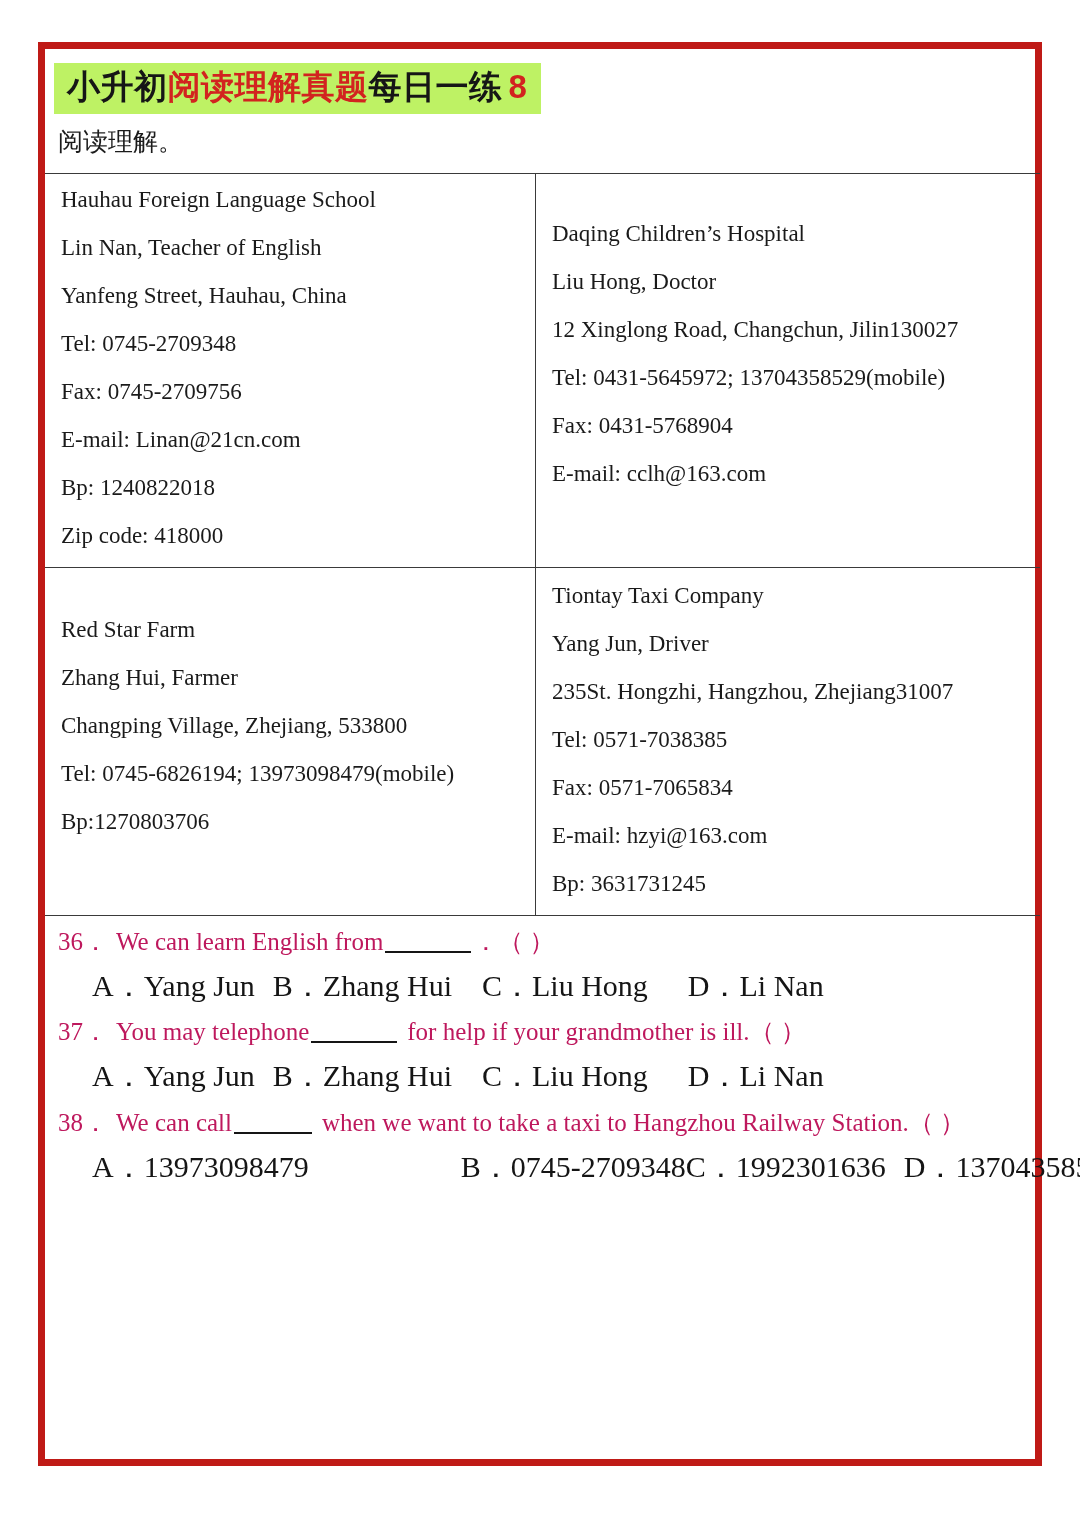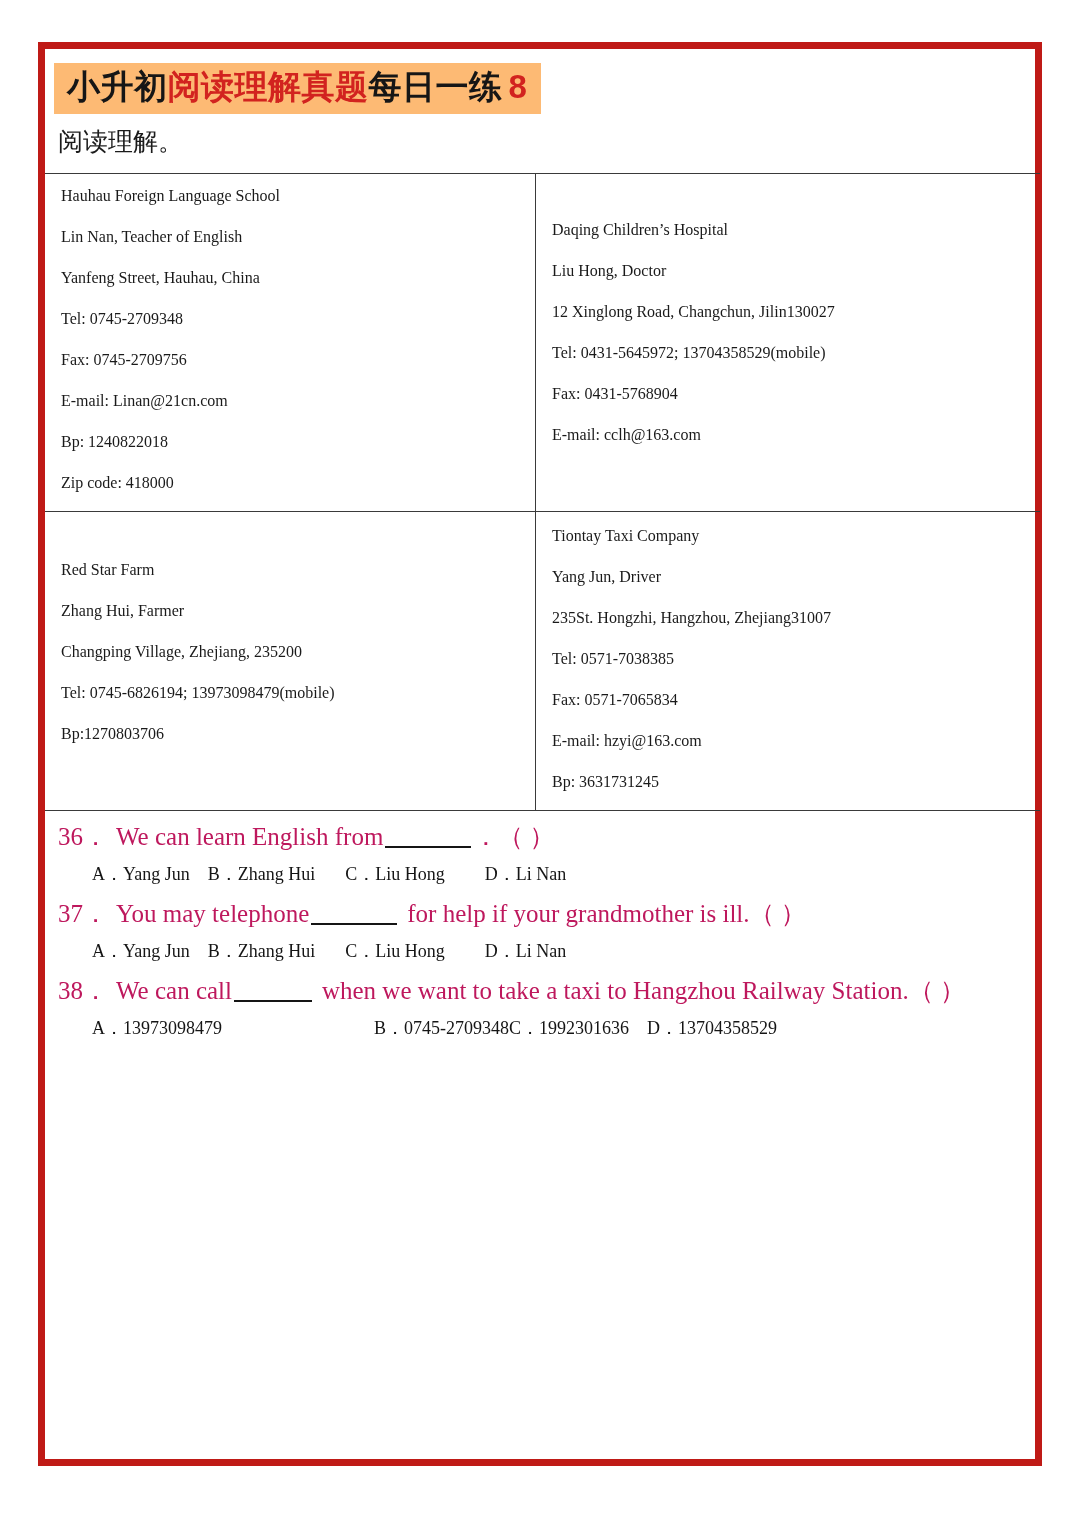--- a/index.html
+++ b/index.html
@@ -31,21 +31,21 @@
     position: absolute;
     left: 0; top: 0; right: 0; bottom: 0;
     padding: 0 0 0 0;
   }
 
   
   .title-badge {
     display: inline-block;
     margin: 14px 0 0 9px;
     padding: 5px 14px 8px 13px;
-    background: #fdba74;
+    background: #bef264;
     font-family: "Liberation Sans", "DejaVu Sans", sans-serif;
     font-weight: bold;
     font-size: 33px;
     line-height: 1.16;
     letter-spacing: 0.5px;
     white-space: nowrap;
   }
   .t-black { color: #161616; }
   .t-red   { color: #d2231f; }
   .t-num   { color: #d2231f; padding-left: 6px; }
@@ -63,21 +63,21 @@
   .cards {
     margin: 14px 0 0 0;
     width: 100%;
     border-collapse: collapse;
     table-layout: fixed;
   }
   .cards td {
     border: 1.6px solid #3a3a3a;
     vertical-align: top;
     padding: 14px 16px 16px 16px;
-    font-size: 16px;
+    font-size: 23px;
     line-height: 1.0;
   }
   .cards td.col-l { width: 458px; border-left: none; }
   .cards td.col-r { width: 472px; border-right: none; }
   .cards tr.row-2 td { padding-top: 16px; }
 
   .card-line {
     margin: 0 0 25px 0;
     white-space: nowrap;
   }
@@ -89,21 +89,21 @@
     padding: 12px 0 0 13px;
   }
   .q-line {
     font-size: 25px;
     line-height: 1.12;
     margin: 0 0 13px 0;
     white-space: nowrap;
     color: #be185d;
   }
   .q-opts {
-    font-size: 18px;
+    font-size: 30px;
     line-height: 1.12;
     margin: 0 0 16px 34px;
     white-space: nowrap;
     color: #151515;
   }
   .opt { display: inline-block; }
   .blankline {
     display: inline-block;
     width: 86px;
     border-bottom: 2px solid #151515;
@@ -148,21 +148,21 @@
           <div class="card-line">12 Xinglong Road, Changchun, Jilin130027</div>
           <div class="card-line">Tel: 0431-5645972; 13704358529(mobile)</div>
           <div class="card-line">Fax: 0431-5768904</div>
           <div class="card-line">E-mail: cclh@163.com</div>
         </td>
       </tr>
       <tr class="row-2">
         <td class="col-l">
           <div class="card-line spacer-top">Red Star Farm</div>
           <div class="card-line">Zhang Hui, Farmer</div>
-          <div class="card-line">Changping Village, Zhejiang, 235200</div>
+          <div class="card-line">Changping Village, Zhejiang, 533800</div>
           <div class="card-line">Tel: 0745-6826194; 13973098479(mobile)</div>
           <div class="card-line">Bp:1270803706</div>
         </td>
         <td class="col-r">
           <div class="card-line">Tiontay Taxi Company</div>
           <div class="card-line">Yang Jun, Driver</div>
           <div class="card-line">235St. Hongzhi, Hangzhou, Zhejiang31007</div>
           <div class="card-line">Tel: 0571-7038385</div>
           <div class="card-line">Fax: 0571-7065834</div>
           <div class="card-line">E-mail: hzyi@163.com</div>

